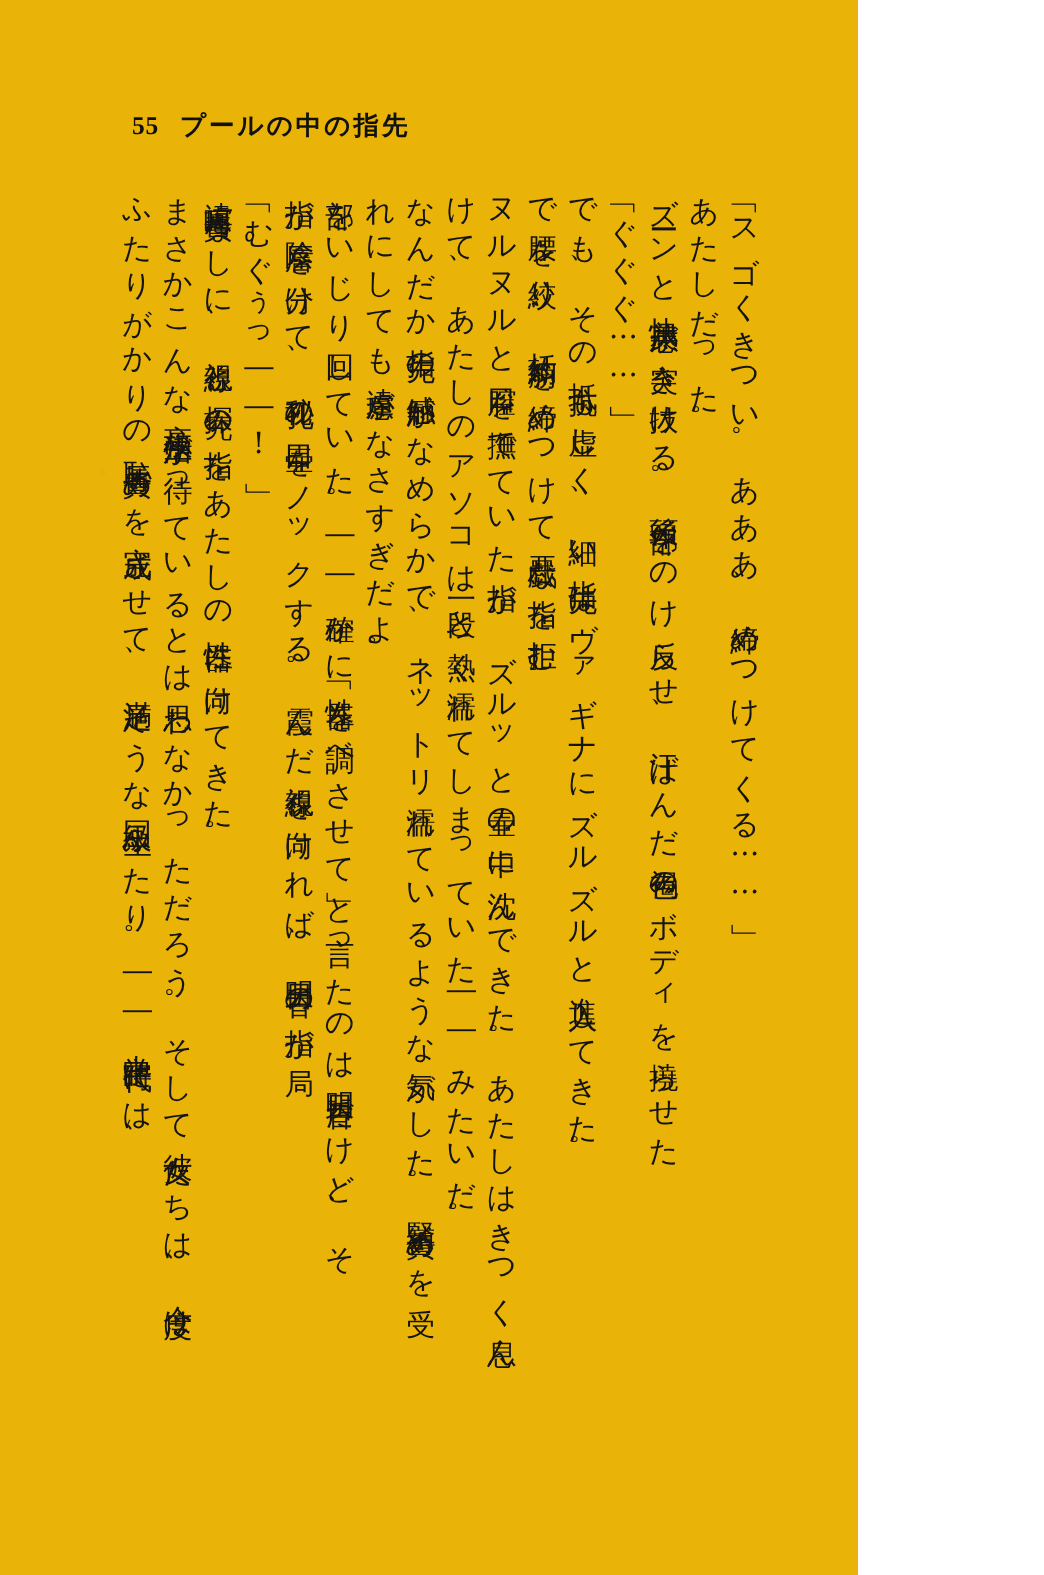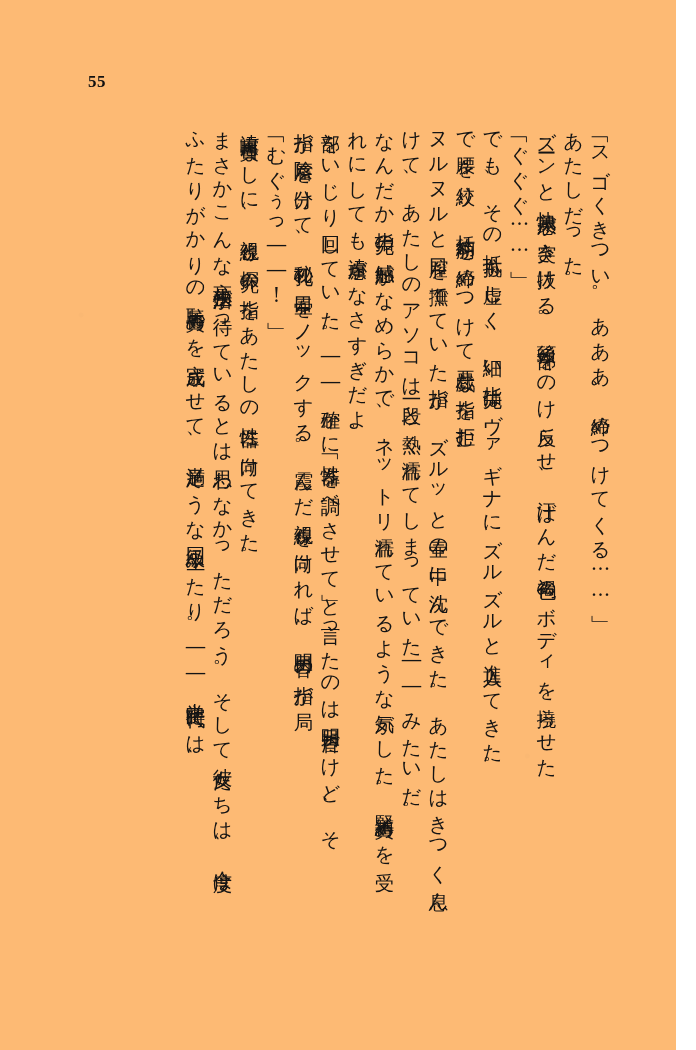--- a/index.html
+++ b/index.html
@@ -10,23 +10,23 @@
   body {
     width: 696px;
     height: 1050px;
     overflow: hidden;
     font-family: "Liberation Serif", "DejaVu Serif", serif;
     color: #1a1a1a;
   }
 
   #page {
     position: relative;
-    width: 676px;
+    width: 572px;
     height: 1050px;
-    background: #fdba74;
+    background: #eab308;
   }
 
   
   #page::before {
     content: "";
     position: absolute;
     inset: 0;
     background:
       radial-gradient(circle at 12% 30%, rgba(0,0,0,0.012) 0 2px, transparent 3px),
       radial-gradient(circle at 78% 72%, rgba(0,0,0,0.012) 0 2px, transparent 3px);
@@ -93,20 +93,21 @@
     height: 1px;
   }
 </style>
 </head>
 <body>
 
 <div id="page">
 
   <div id="header">
     <span class="folio">55</span>
+    <span class="runtitle">プールの中の指先</span>
   </div>
 
   <div id="textblock">
     <div class="col">ふたりがかりの恥辱責めを完成させて、満足そうな同級生ふたり。――中学時代には、</div>
     <div class="col">まさかこんな高校生活が待っているとは思わなかっただろう。そして彼女たちは、今度は</div>
     <div class="col">遠慮呵責なしに、視線と探究の指をあたしの性器に向けてきた。</div>
     <div class="col indent2">「むぐぅっ――!」</div>
     <div class="col">指が陰唇を分けて、秘孔の壷口をノックする。霞んだ視線を向ければ、明日香の指が局</div>
     <div class="col">部をいじり回していた。――確かに「性器を調べさせて」と言ったのは明日香だけど、そ</div>
     <div class="col">れにしても遠慮がなさすぎだよ。</div>

